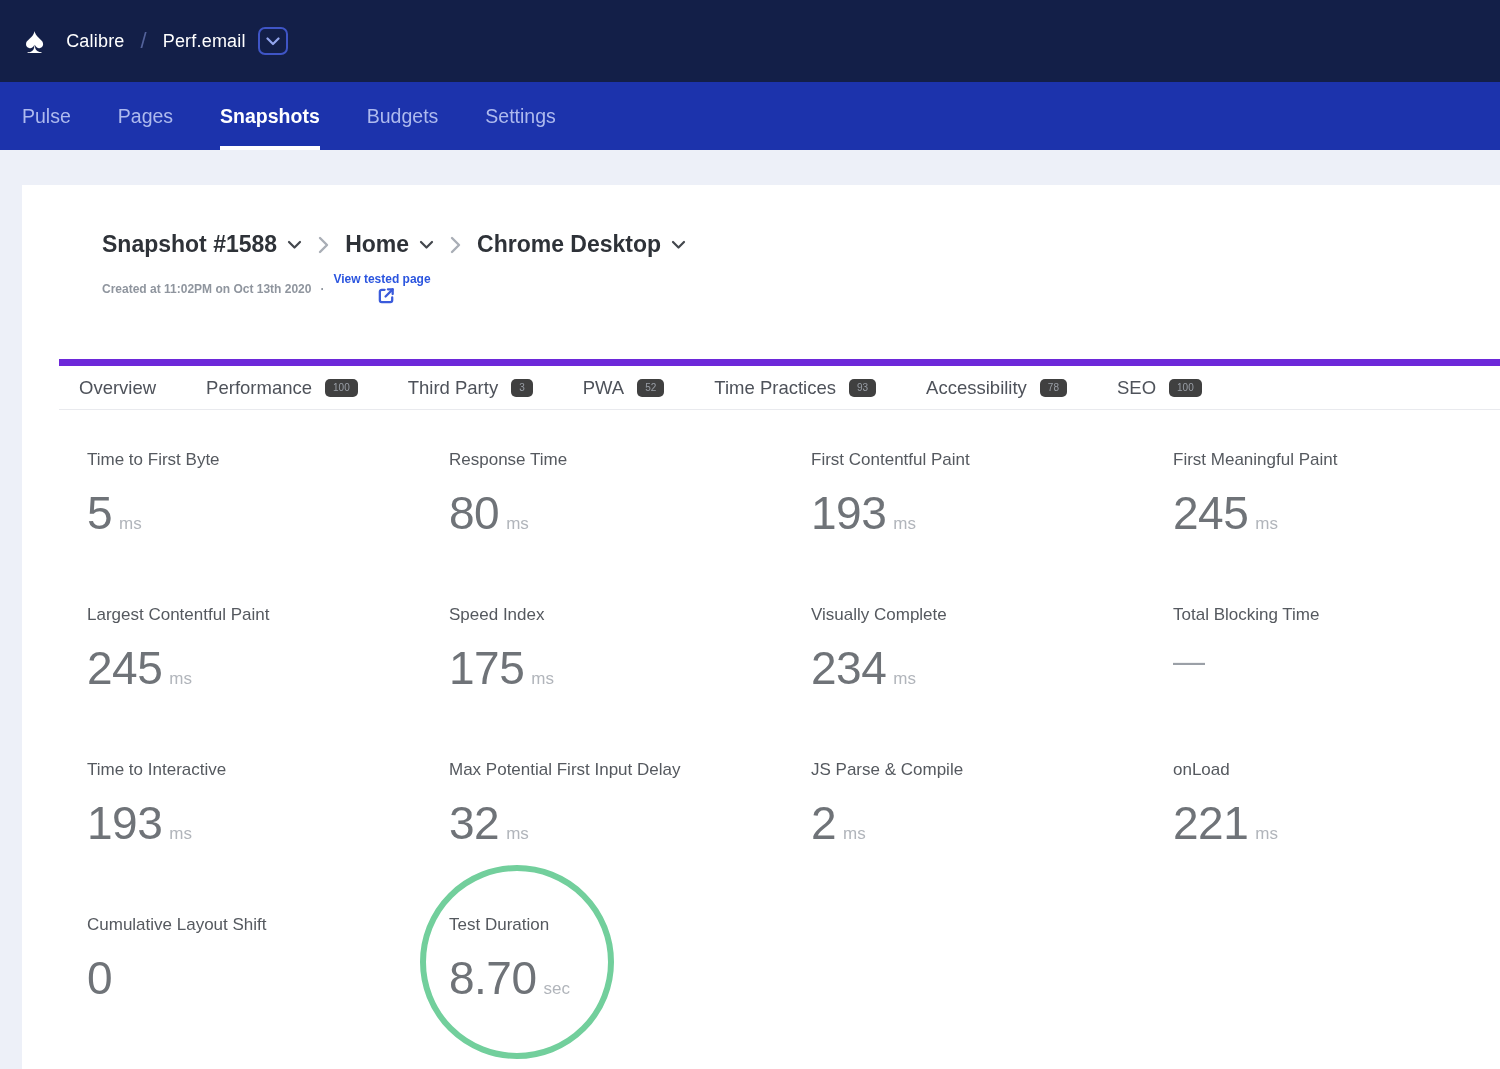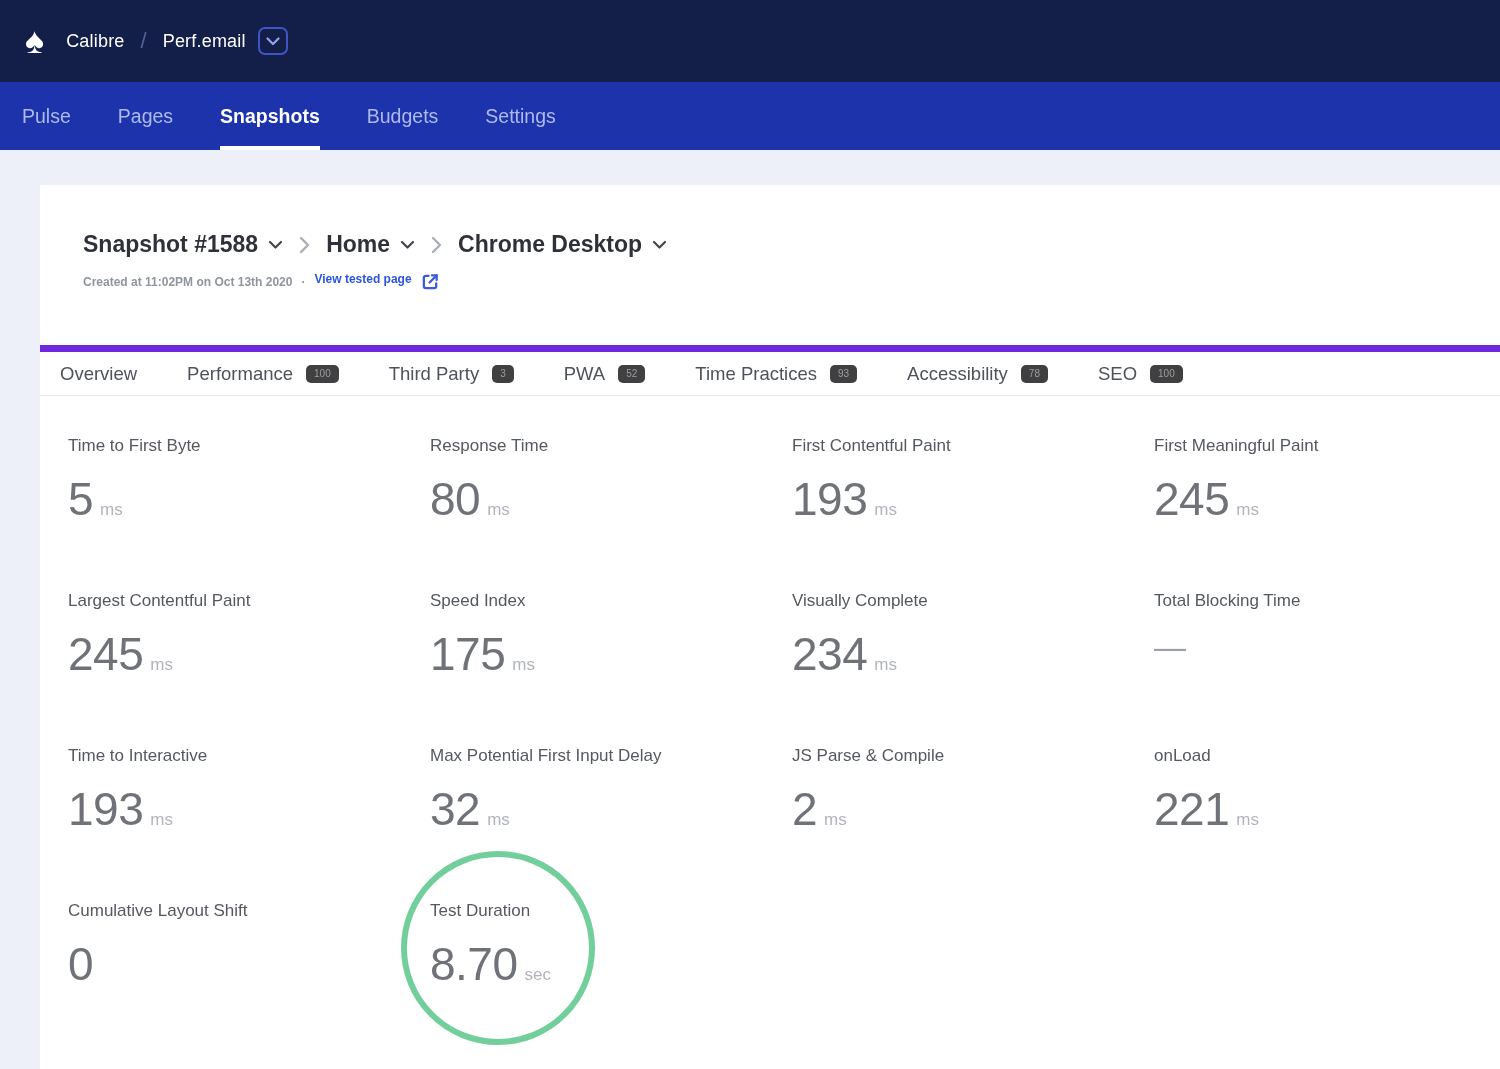--- a/index.html
+++ b/index.html
@@ -69,24 +69,25 @@
   .nav-item.active::after {
     content: "";
     position: absolute;
     left: 0; right: 0; bottom: 0;
     height: 4px;
     background: #ffffff;
   }
 
   
   .card {
-    margin-left: 40px;
+    margin-left: 22px;
     margin-top: 35px;
     background: #ffffff;
     min-height: 884px;
+    padding-left: 37px;
   }
 
   .snap-header { padding: 46px 0 0 43px; }
   .bc-row { display: flex; align-items: center; }
   .bc-item {
     display: flex;
     align-items: center;
     font-size: 23px;
     font-weight: bold;
     color: #2E3238;
@@ -101,21 +102,23 @@
     align-items: center;
     font-size: 12px;
     color: #8F959E;
     font-weight: bold;
   }
   .created-dot { margin: 0 9px; color: #8F959E; }
   .view-link {
     color: #2B55DF;
     text-decoration: none;
     display: flex;
+    align-items: center;
     cursor: pointer;
+    flex-direction: column;
   }
   .ext-icon { margin-left: 9px; display: flex; align-items: center; }
 
   
   .section-tabs {
     margin-top: 54px;
     height: 51px;
     border-top: 7px solid #6d28d9;
     border-bottom: 1px solid #E9EAEE;
     display: flex;

